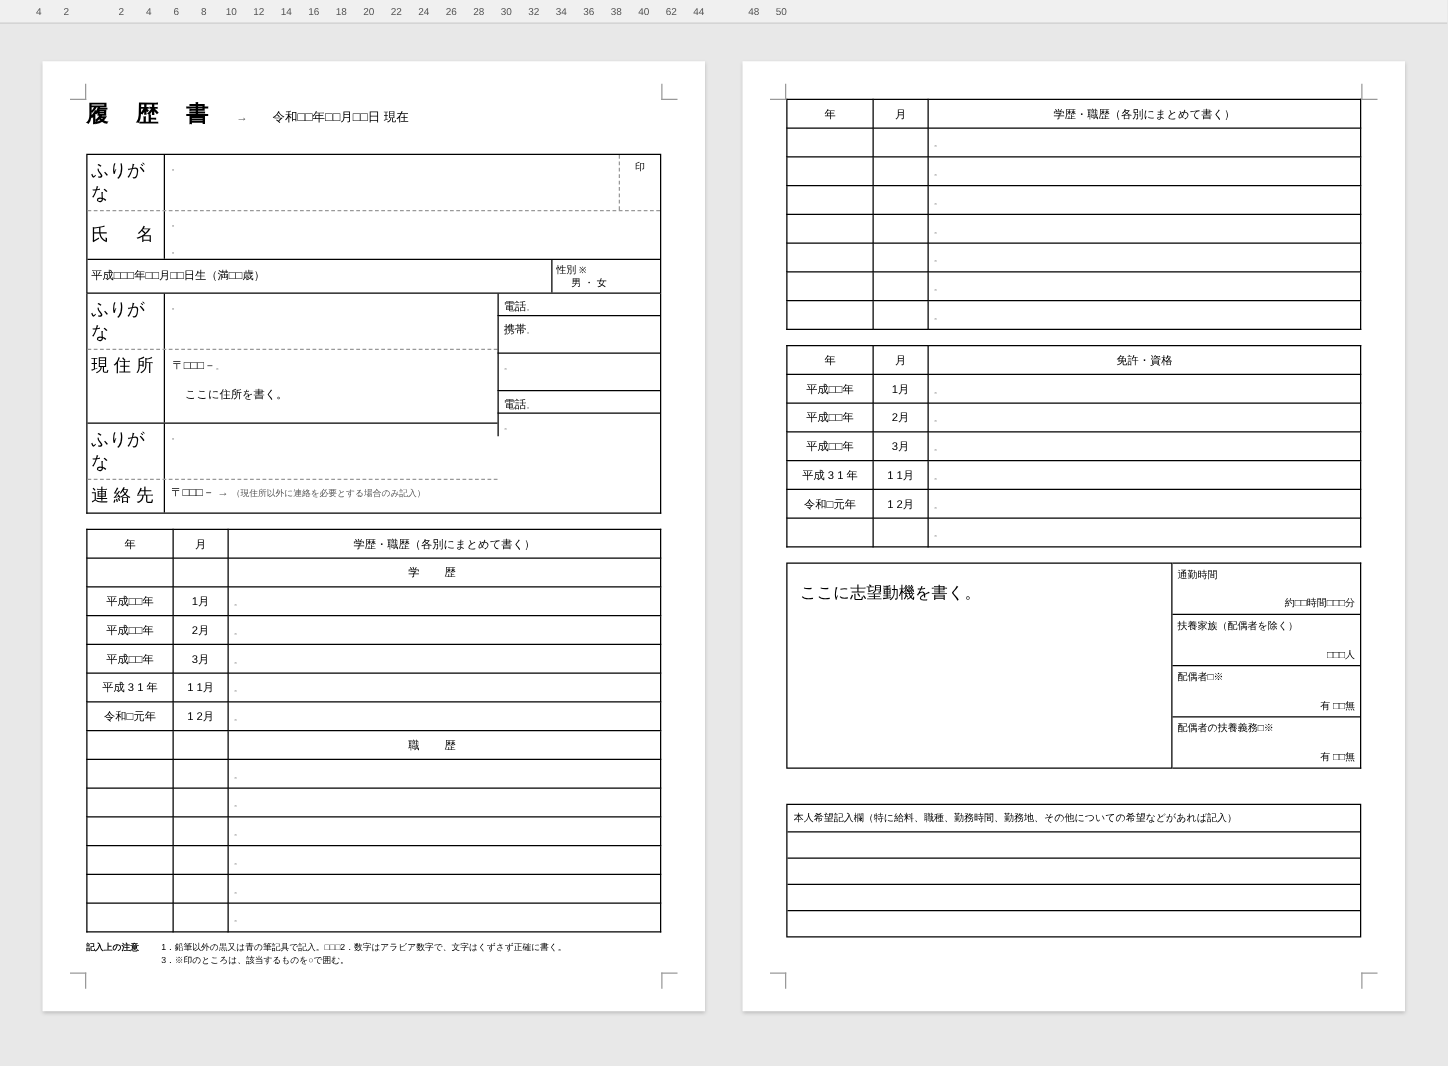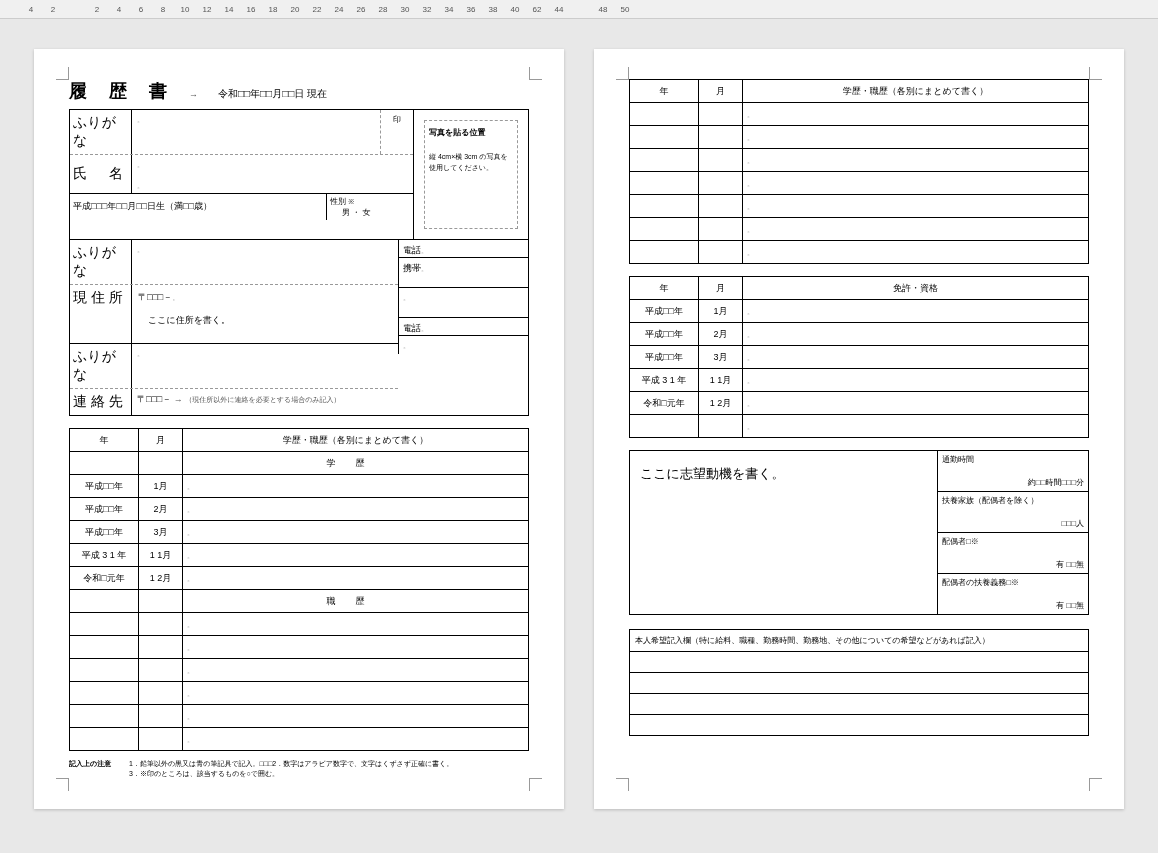--- a/index.html
+++ b/index.html
@@ -5,21 +5,21 @@
 body{margin:0;background:#e8e8e8;font-family:"MS Gothic","Meiryo",sans-serif;font-size:9px;color:#000}
 .ruler{height:18px;background:#f0f0f0;border-bottom:1px solid #ccc;display:flex;align-items:center;padding-left:20px;font-size:8px;color:#555;position:relative}
 .ruler span{width:22px;text-align:center}
 .workspace{display:flex;gap:30px;padding:30px 25px;justify-content:center}
 .page{width:530px;height:760px;background:#fff;box-shadow:0 1px 3px rgba(0,0,0,0.2);padding:30px 35px;box-sizing:border-box;position:relative}
 .crop{position:absolute;width:12px;height:12px;border-color:#999}
 .crop.tl{top:18px;left:22px;border-right:1px solid #999;border-bottom:1px solid #999}
 .crop.tr{top:18px;right:22px;border-left:1px solid #999;border-bottom:1px solid #999}
 .crop.bl{bottom:18px;left:22px;border-right:1px solid #999;border-top:1px solid #999}
 .crop.br{bottom:18px;right:22px;border-left:1px solid #999;border-top:1px solid #999}
-.title-row{display:flex;align-items:baseline;gap:20px;margin-bottom:6px}
+.title-row{display:flex;align-items:baseline;gap:20px;margin-bottom:20px}
 .doc-title{font-size:18px;font-weight:bold;letter-spacing:2px}
 .arrow{font-size:9px;color:#555}
 .date-line{font-size:10px}
 .box{border:1.5px solid #000}
 .personal{display:flex}
 .personal-left{flex:1}
 .prow{display:flex;border-bottom:1px solid #000}
 .prow.dashed{border-bottom:1px dashed #999}
 .plabel{width:55px;padding:4px 3px;border-right:1px solid #000;font-size:14px}
 .pval{flex:1;padding:4px 5px;font-size:9px;position:relative}
@@ -49,21 +49,21 @@
 .footnote{font-size:7px;margin-top:8px;line-height:1.4;display:flex}
 .footnote .fl{width:60px;font-weight:bold}
 .motive-row{display:flex;margin-top:12px}
 .motive-box{flex:1;border:1.5px solid #000}
 .motive-box .mh{border-bottom:1px solid #000;padding:5px;font-size:9px}
 .motive-box .mb{padding:14px 10px;font-size:13px;height:125px}
 .side-box{width:150px;border:1.5px solid #000;border-left:none}
 .side-row{border-bottom:1px solid #000;padding:3px 4px;font-size:8px}
 .side-row:last-child{border-bottom:none}
 .side-row .sv{text-align:right;font-size:8px;margin-top:12px}
-.wish{border:1.5px solid #000;margin-top:14px}
+.wish{border:1.5px solid #000;margin-top:28px}
 .wish .wh{border-bottom:1px solid #000;padding:5px;font-size:8px}
 .wish .wr{border-bottom:1px solid #000;height:20px}
 .wish .wr:last-child{border-bottom:none}
 .dot{font-size:7px;color:#888}
 </style>
 </head>
 <body>
 
 <div class="ruler">
   <span>4</span>
@@ -122,26 +122,20 @@
         <div class="pval"><span class="dot">。<br><br>。</span></div>
       </div>
       <div class="prow dob-row" style="border-bottom:none">
         <div class="pval">平成□□□年□□月□□日生（満□□歳）</div>
         <div class="gender-cell">
           <span>性別</span> <span class="note">※</span><br>
           <span style="margin-left:12px">男 ・ 女</span>
         </div>
       </div>
     </div>
-    <div class="photo-area">
-      <div class="photo-box">
-        <b>写真を貼る位置</b><br><br>
-        <span>縦 4cm×横 3cm の写真を使用してください。</span>
-      </div>
-    </div>
   </div>
 
   <div class="box addr-section" style="border-top:none">
     <div style="display:flex">
       <div style="flex:1">
         <div class="prow dashed">
               <div class="plabel">ふりがな</div>
               <div class="pval"><span class="dot">。</span></div>
             </div>
         <div class="prow addr-big">

